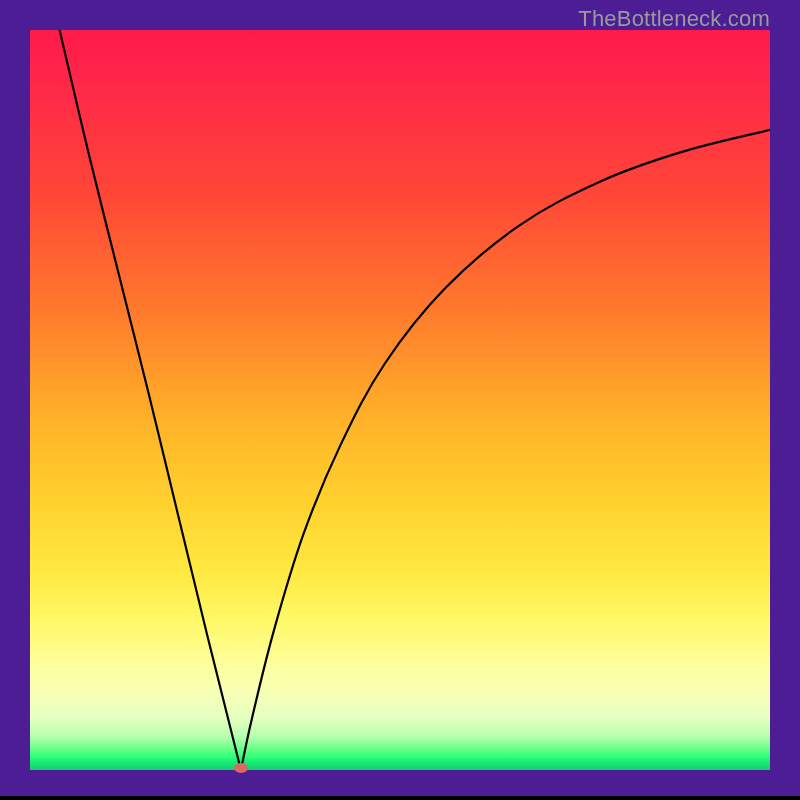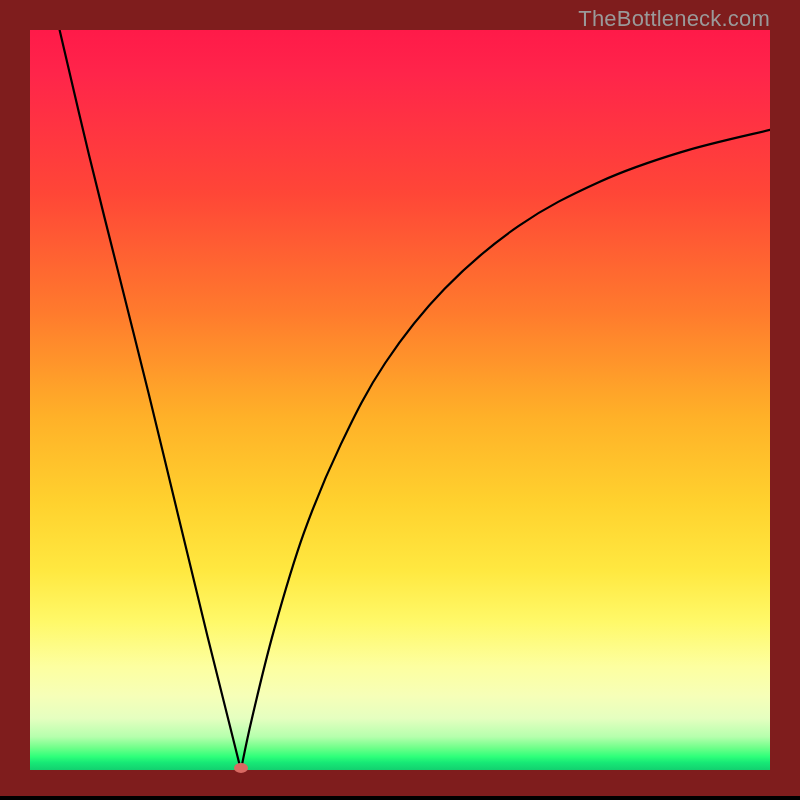--- a/index.html
+++ b/index.html
@@ -8,21 +8,21 @@
     width: 800px;
     height: 800px;
     overflow: hidden;
     background: #000;
     font-family: Arial, Helvetica, sans-serif;
   }
   .frame {
     position: relative;
     width: 800px;
     height: 796px;
-    background: #7f1d1d;
+    background: #4c1d95;
   }
   .plot-area {
     position: absolute;
     left: 30px;
     top: 30px;
     width: 740px;
     height: 740px;
     
     background: linear-gradient(
       to bottom,

